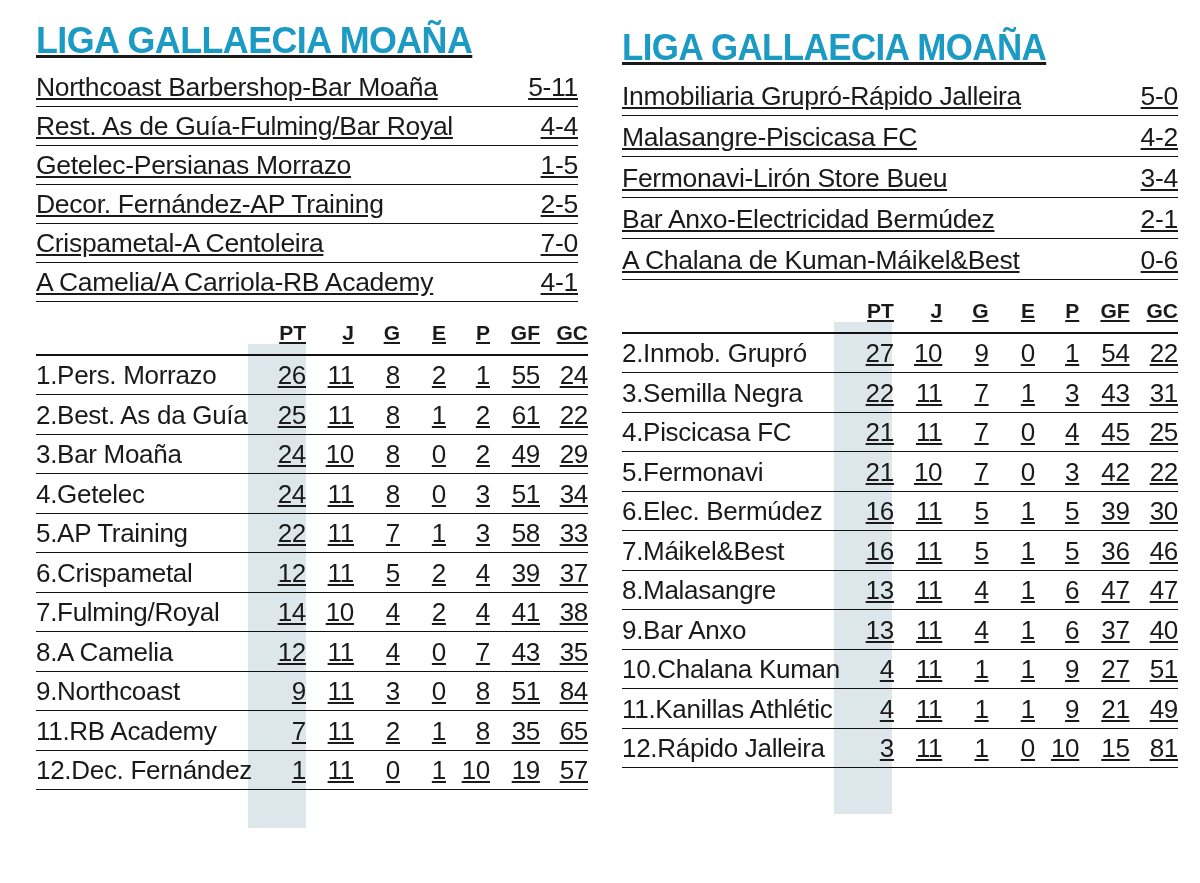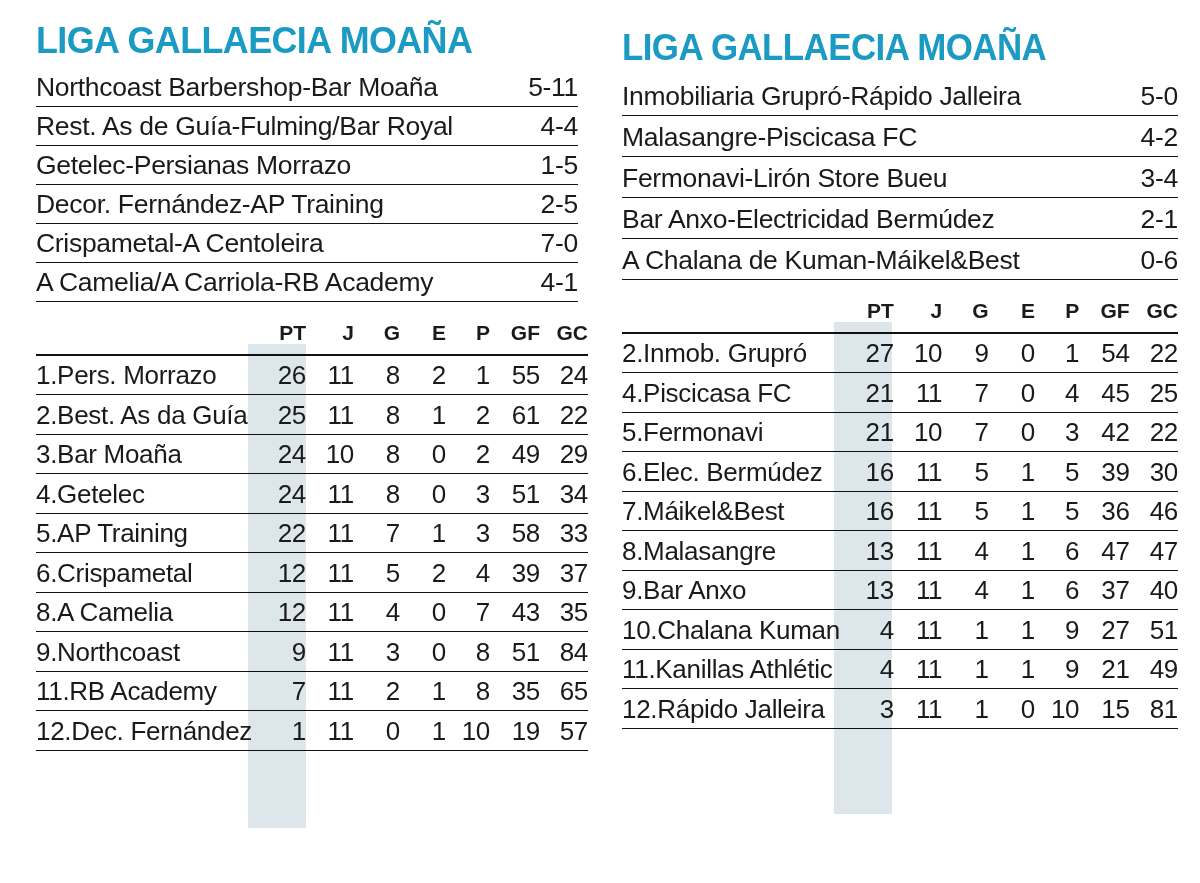--- a/index.html
+++ b/index.html
@@ -15,20 +15,21 @@
     color: #1a1a1a;
     overflow: hidden;
   }
   .page {
     position: relative;
     width: 1200px;
     height: 640px;
     background: #ffffff;
     display: flex;
     box-sizing: border-box;
+    text-decoration: underline;
   }
   .col {
     position: relative;
     box-sizing: border-box;
   }
   .col-left  { width: 600px; padding: 22px 22px 0 36px; }
   .col-right { width: 600px; padding: 30px 22px 0 22px; }
 
   .league-title {
     color: #1b9ac4;
@@ -230,20 +231,30 @@
               <td class="team"><span class="rank">6.</span><span class="teamcell"> Crispametal</span></td>
               <td class="num">12</td>
               <td class="num">11</td>
               <td class="num">5</td>
               <td class="num">2</td>
               <td class="num">4</td>
               <td class="num">39</td>
               <td class="num">37</td>
             </tr>
             <tr>
+              <td class="team"><span class="rank">7.</span><span class="teamcell"> Fulming/Royal</span></td>
+              <td class="num">14</td>
+              <td class="num">10</td>
+              <td class="num">4</td>
+              <td class="num">2</td>
+              <td class="num">4</td>
+              <td class="num">41</td>
+              <td class="num">38</td>
+            </tr>
+            <tr>
               <td class="team"><span class="rank">8.</span><span class="teamcell"> A Camelia</span></td>
               <td class="num">12</td>
               <td class="num">11</td>
               <td class="num">4</td>
               <td class="num">0</td>
               <td class="num">7</td>
               <td class="num">43</td>
               <td class="num">35</td>
             </tr>
             <tr>
@@ -340,20 +351,30 @@
               <td class="team"><span class="rank">2.</span><span class="teamcell"> Inmob. Grupró</span></td>
               <td class="num">27</td>
               <td class="num">10</td>
               <td class="num">9</td>
               <td class="num">0</td>
               <td class="num">1</td>
               <td class="num">54</td>
               <td class="num">22</td>
             </tr>
             <tr>
+              <td class="team"><span class="rank">3.</span><span class="teamcell"> Semilla Negra</span></td>
+              <td class="num">22</td>
+              <td class="num">11</td>
+              <td class="num">7</td>
+              <td class="num">1</td>
+              <td class="num">3</td>
+              <td class="num">43</td>
+              <td class="num">31</td>
+            </tr>
+            <tr>
               <td class="team"><span class="rank">4.</span><span class="teamcell"> Piscicasa FC</span></td>
               <td class="num">21</td>
               <td class="num">11</td>
               <td class="num">7</td>
               <td class="num">0</td>
               <td class="num">4</td>
               <td class="num">45</td>
               <td class="num">25</td>
             </tr>
             <tr>

